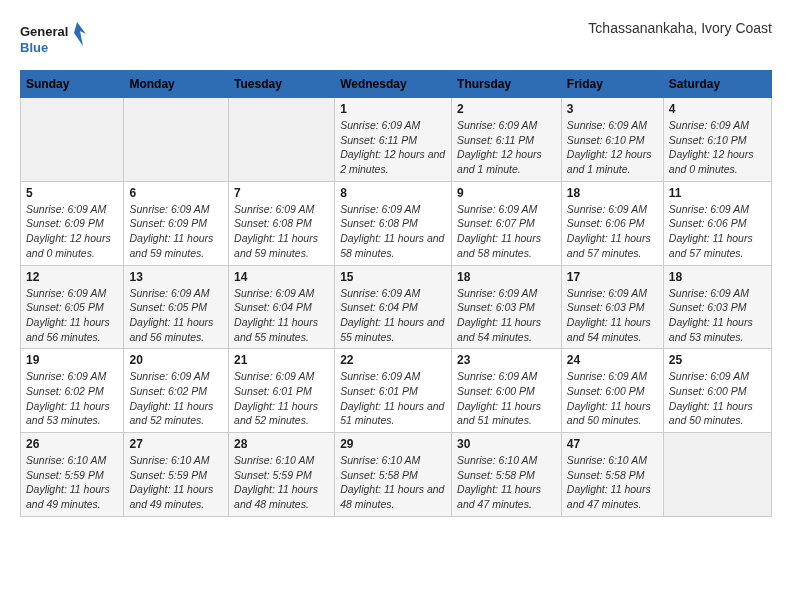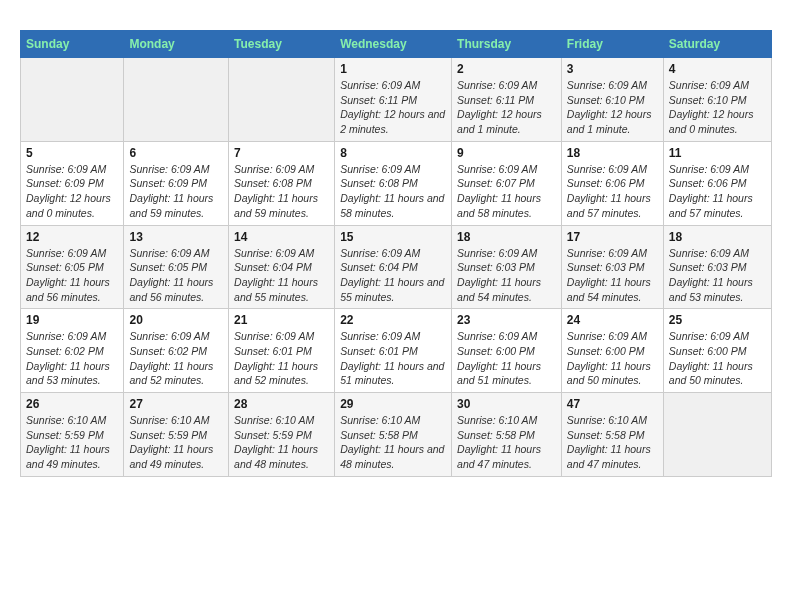--- a/index.html
+++ b/index.html
@@ -33,21 +33,21 @@
       font-size: 14px;
       color: #333;
     }
     table {
       width: 100%;
       border-collapse: collapse;
       font-size: 11px;
     }
     thead tr th {
       background-color: #2e6db4;
-      color: #86efac;
+      color: #000000;
       text-align: left;
       padding: 6px 5px;
       font-size: 12px;
       font-weight: bold;
       border: 1px solid #2e6db4;
     }
     tbody tr td {
       vertical-align: top;
       border: 1px solid #ccc;
       padding: 4px 5px;
@@ -74,21 +74,29 @@
       font-style: italic;
     }
     .empty-cell {
       background-color: #f0f0f0 !important;
     }
   </style>
 </head>
 <body>
 
 <div class="header-area">
+  <div class="logo">
+  <svg width="70" height="40" viewBox="0 0 70 40">
+    <text x="0" y="16" font-size="13" font-weight="bold" font-family="Arial" fill="#1a1a1a">General</text>
+    <text x="0" y="32" font-size="13" font-weight="bold" font-family="Arial" fill="#2e6db4">Blue</text>
+    <polygon points="57,2 66,14 60,11 63,26 54,13 57,2" fill="#2e6db4"></polygon>
+  </svg>
+</div>
   <div class="title-area">
+    <div class="subtitle">Tchassanankaha, Ivory Coast</div>
   </div>
 </div>
 
 <table>
   <thead>
     <tr>
     <th>Sunday</th>
         <th>Monday</th>
         <th>Tuesday</th>
         <th>Wednesday</th>

